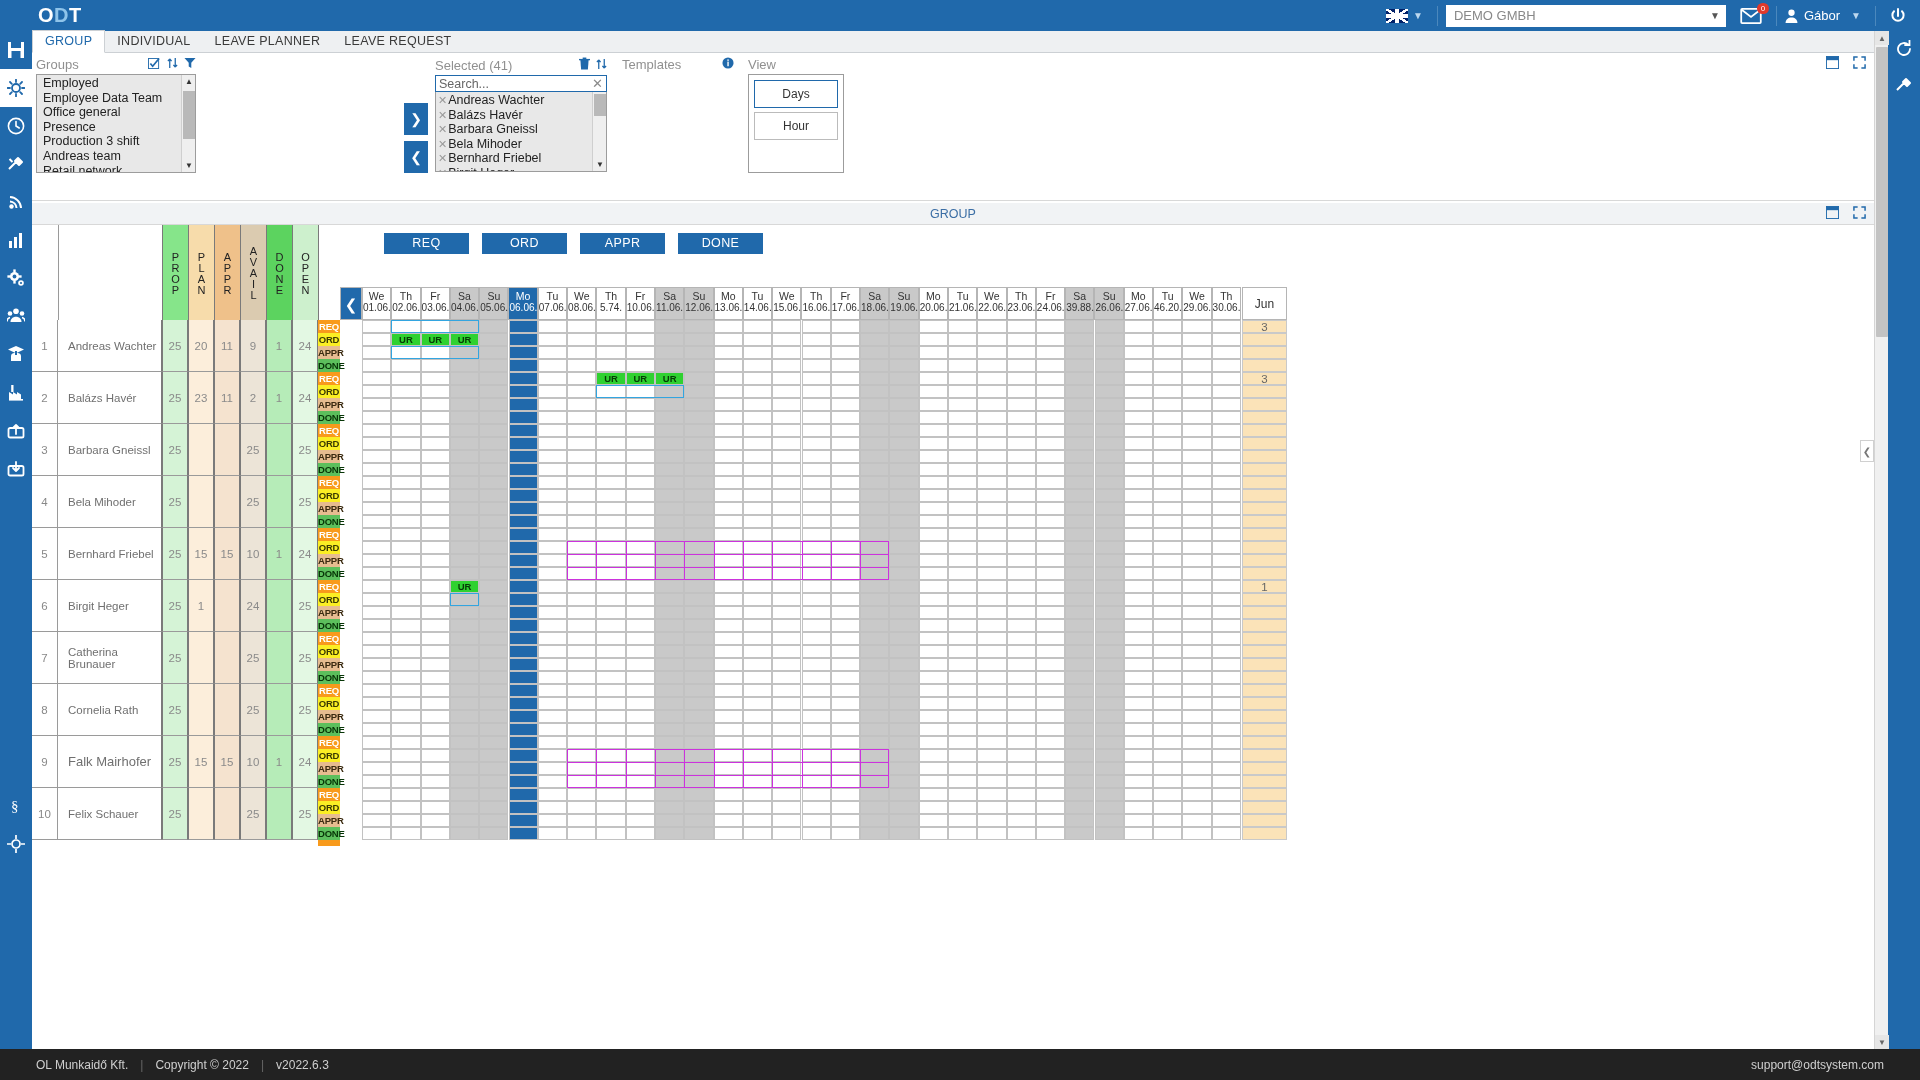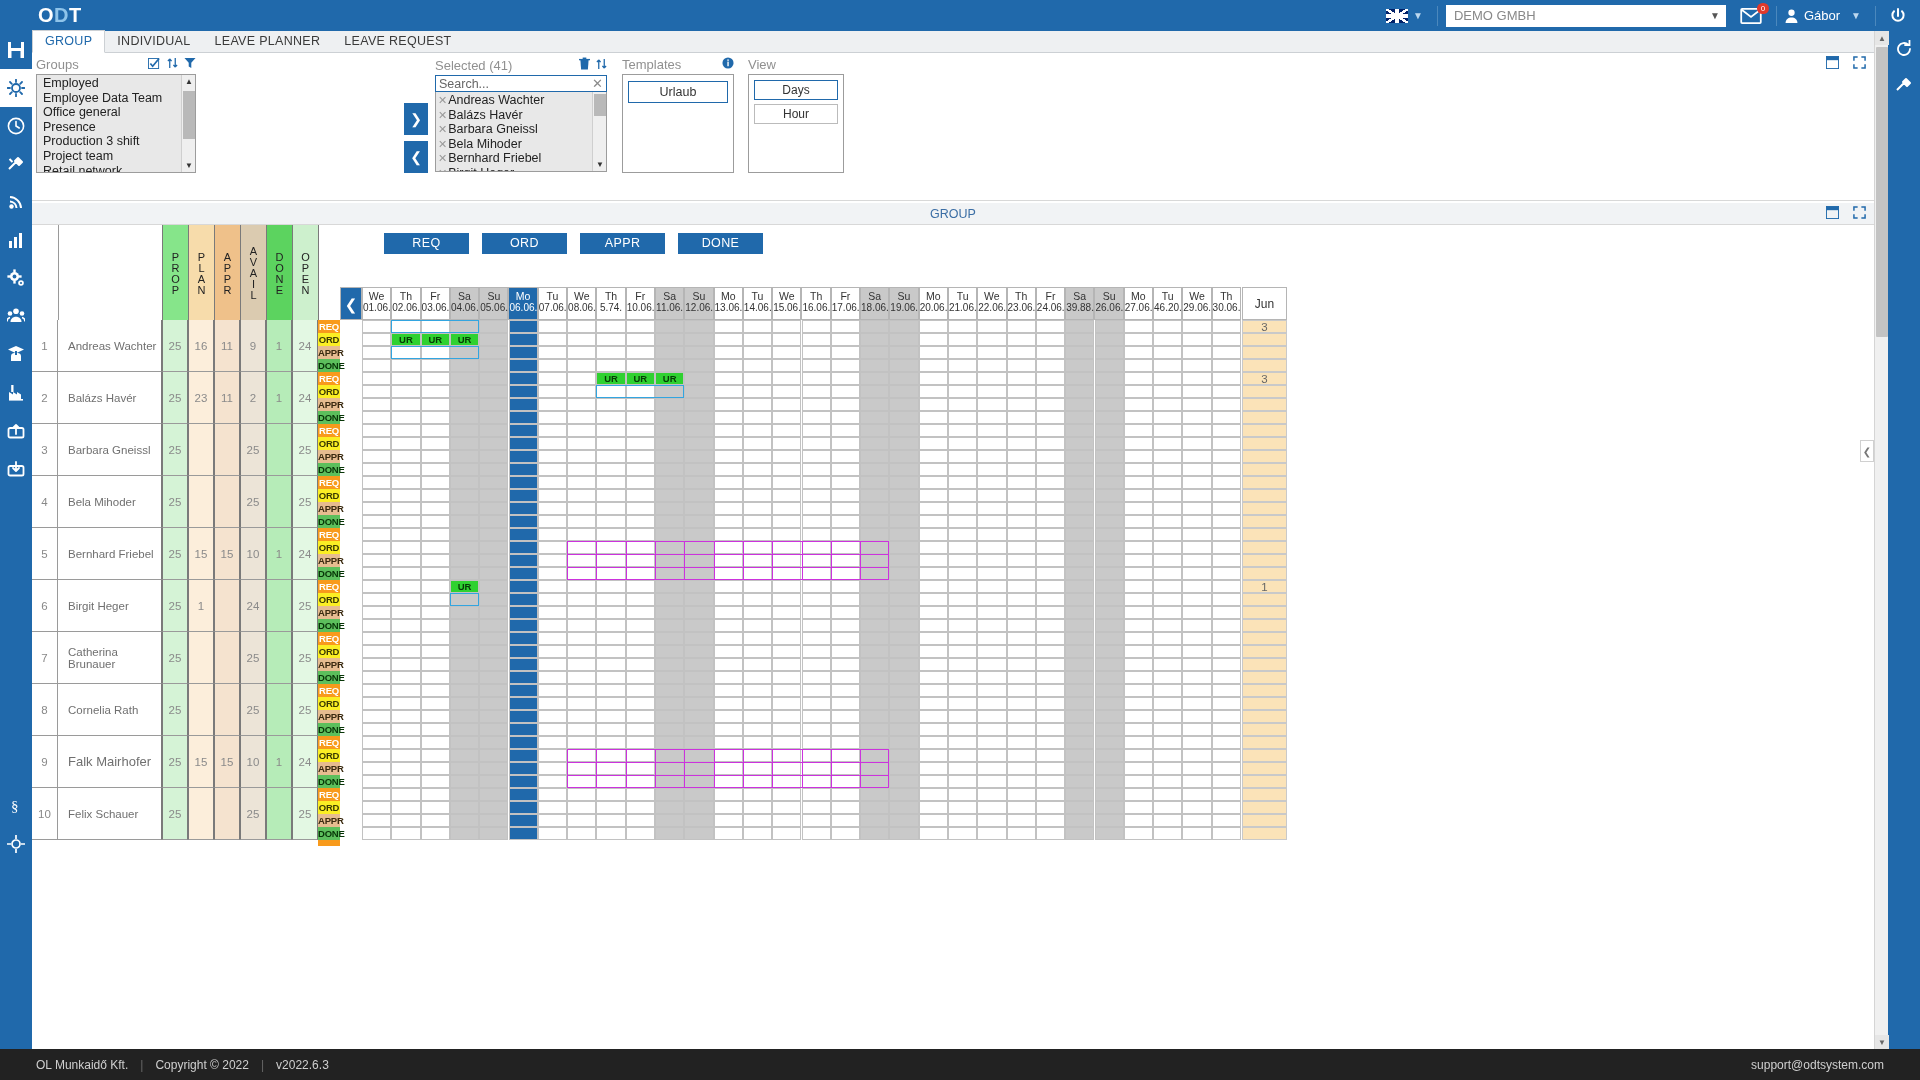--- a/index.html
+++ b/index.html
@@ -74,21 +74,21 @@
   .lb-thumb { position:absolute; left:1px; width:12px; background:#b9b9b9;}
   .whitebox { border:1px solid #9c9c9c; background:#fff; }
   .mv-btn { width:24px; height:32px; background:#2069ab; color:#fff; display:flex;
             align-items:center; justify-content:center; font-size:14px; }
   .searchrow { border:1px solid #2069ab; background:#fff; height:17px; display:flex; align-items:center;
                padding:0 3px; font-size:12.5px; color:#666;}
   .sel-item { font-size:12.5px; color:#222; padding-left:1px; line-height:14.6px; white-space:nowrap;}
   .sel-item .xx { color:#9a9a9a; margin-right:1px; font-size:11px;}
   .tmpl-btn { border:1px solid #2069ab; height:22px; display:flex; align-items:center;
               justify-content:center; font-size:12.5px; color:#333; background:#fff;}
-  .view-btn { border:1px solid #bbb; height:20px; display:flex; align-items:center; justify-content:center;
+  .view-btn { border:1px solid #bbb; height:28px; display:flex; align-items:center; justify-content:center;
               font-size:12px; color:#333; background:#fff; }
   .view-btn.sel { border:1px solid #2069ab; }
   .period-box { border:1px solid #b9b9b9; background:#fff; height:36px; display:flex;
                 align-items:center; justify-content:center; font-size:15px; color:#222;}
   .filter-btn { background:#2069ab; color:#fff; height:34px; display:flex; align-items:center;
                 justify-content:center; font-size:19px; letter-spacing:1px;}
   
   .grouphdr { position:absolute; left:32px; top:203px; width:1842px; height:22px; background:#f1f3f5;
               border-bottom:1px solid #d8d8d8; display:flex; align-items:center; justify-content:center;
               font-size:12.5px; color:#3b6ea5;}
@@ -325,21 +325,21 @@
         </span>
       </span>
     </div>
     <div class="listbox" style="height:99px; margin-top:2px;" id="groupslist">
         <div style="padding: 1px 0px 0px 2px; width: 146px;">
           <div class="li">Employed</div>
           <div class="li">Employee Data Team</div>
           <div class="li">Office general</div>
           <div class="li">Presence</div>
           <div class="li">Production 3 shift</div>
-          <div class="li">Project team</div>
+          <div class="li">Andreas team</div>
           <div class="li">Retail network</div>
         </div>
         <div class="lb-scroll">
           <div class="lb-arrow">▲</div>
           <div class="lb-thumb" style="top:16px;height:48px;"></div>
           <div class="lb-arrow" style="position:absolute;bottom:0;">▼</div>
         </div>
       </div>
   </div>
 
@@ -395,23 +395,20 @@
       <span class="ficons">
         <span>
           <svg width="12" height="12" viewBox="0 0 13 13">
               <circle cx="6.5" cy="6.5" r="6" fill="#2069ab"></circle>
               <rect x="5.8" y="5" width="1.5" height="5" fill="#fff"></rect>
               <rect x="5.8" y="2.6" width="1.5" height="1.6" fill="#fff"></rect>
             </svg>
         </span>
       </span>
     </div>
-    <div class="whitebox" style="height:99px; margin-top:2px; padding:6px 5px;" id="templatelist">
-        <div class="tmpl-btn">Urlaub</div>
-      </div>
   </div>
 
   <div class="fcol" style="left:716px; top:4px; width:96px;">
     <div class="fhead">
       <span>View</span>
     </div>
     <div class="whitebox" style="height:99px; margin-top:2px; padding:5px;" id="viewlist">
         <div class="view-btn sel" style="margin-top: 0px;">Days</div>
         <div class="view-btn" style="margin-top: 4px;">Hour</div>
       </div>
@@ -594,21 +591,21 @@
           <div>Th</div>
           <div style="font-size:10px">30.06.</div>
         </div>
         <div class="hdr-day" style="width:45px;height:33px;line-height:33px;font-size:12px;margin-left:1px;">Jun</div>
       </div>
       <div style="position:absolute;left:0;top:95px;">
         <div style="position:absolute;left:0;top:0px;width:1842px;height:52px;">
           <div style="position:absolute;left:0;top:0;width:26px;height:52px;border-bottom:1px solid #9a9a9a;border-right:1px solid #9a9a9a;display:flex;align-items:center;justify-content:center;font-size:11.5px;color:#888;">1</div>
           <div style="position:absolute;left:26px;top:0;width:104px;height:52px;border-bottom:1px solid #9a9a9a;border-right:1px solid #7a7a7a;display:flex;align-items:center;padding-left:10px;font-size:11.5px;color:#707070;">Andreas Wachter</div>
           <div style="position:absolute;left:130px;top:0;width:26px;height:52px;background:#d5f3d6;border-bottom:1px solid #9a9a9a;border-left:1px solid #7a7a7a;border-right:1px solid #7a7a7a;display:flex;align-items:center;justify-content:center;font-size:11.5px;color:#8a8a8a;">25</div>
-          <div style="position:absolute;left:156px;top:0;width:26px;height:52px;background:#fceedb;border-bottom:1px solid #9a9a9a;border-left:1px solid #7a7a7a;border-right:1px solid #7a7a7a;display:flex;align-items:center;justify-content:center;font-size:11.5px;color:#8a8a8a;">16</div>
+          <div style="position:absolute;left:156px;top:0;width:26px;height:52px;background:#fceedb;border-bottom:1px solid #9a9a9a;border-left:1px solid #7a7a7a;border-right:1px solid #7a7a7a;display:flex;align-items:center;justify-content:center;font-size:11.5px;color:#8a8a8a;">20</div>
           <div style="position:absolute;left:182px;top:0;width:26px;height:52px;background:#f5e3cf;border-bottom:1px solid #9a9a9a;border-left:1px solid #7a7a7a;border-right:1px solid #7a7a7a;display:flex;align-items:center;justify-content:center;font-size:11.5px;color:#8a8a8a;">11</div>
           <div style="position:absolute;left:208px;top:0;width:26px;height:52px;background:#ece4d7;border-bottom:1px solid #9a9a9a;border-left:1px solid #7a7a7a;border-right:1px solid #7a7a7a;display:flex;align-items:center;justify-content:center;font-size:11.5px;color:#8a8a8a;">9</div>
           <div style="position:absolute;left:234px;top:0;width:26px;height:52px;background:#b6ecb8;border-bottom:1px solid #9a9a9a;border-left:1px solid #7a7a7a;border-right:1px solid #7a7a7a;display:flex;align-items:center;justify-content:center;font-size:11.5px;color:#8a8a8a;">1</div>
           <div style="position:absolute;left:260px;top:0;width:26px;height:52px;background:#e3f8e3;border-bottom:1px solid #9a9a9a;border-left:1px solid #7a7a7a;border-right:1px solid #7a7a7a;display:flex;align-items:center;justify-content:center;font-size:11.5px;color:#8a8a8a;">24</div>
           <div class="stat s-req" style="position:absolute;left:286px;top:0px;width:22px;height:13px;">REQ</div>
           <div class="stat s-ord" style="position:absolute;left:286px;top:13px;width:22px;height:13px;">ORD</div>
           <div class="stat s-appr" style="position:absolute;left:286px;top:26px;width:22px;height:13px;">APPR</div>
           <div class="stat s-done" style="position:absolute;left:286px;top:39px;width:22px;height:13px;">DONE</div>
           <div style="position:absolute;left:330px;top:0px;width:29.3px;height:13px;background:#ffffff;border:1px solid #c2c2c2;"></div>
           <div style="position:absolute;left:359.3px;top:0px;width:29.3px;height:13px;background:#ffffff;border:1px solid #c2c2c2;"></div>

